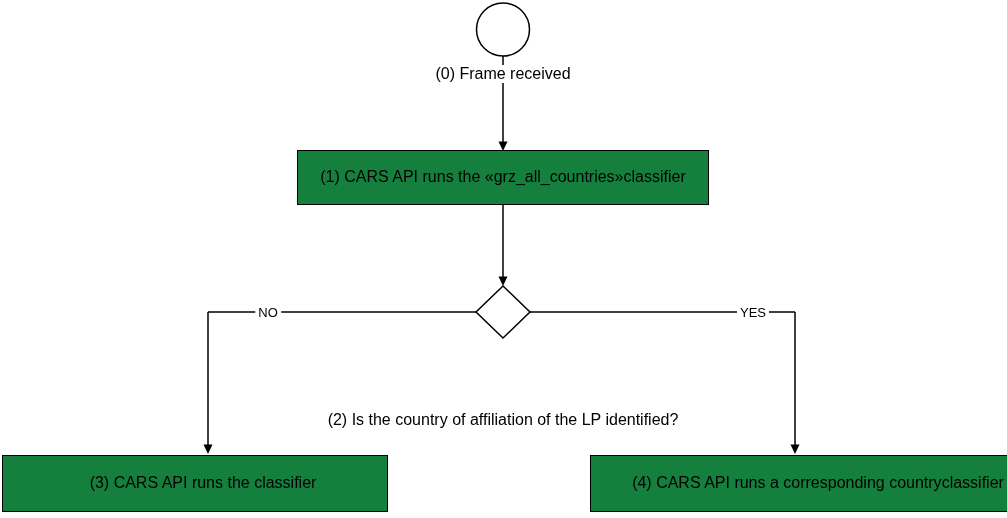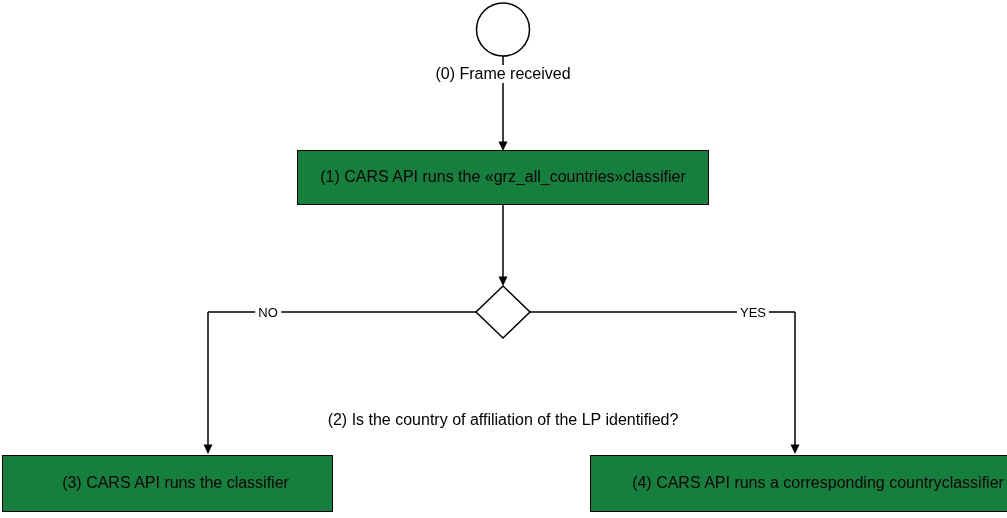--- a/index.html
+++ b/index.html
@@ -99,21 +99,21 @@
   <div class="node-box" style="left: 297px; top: 150px; width: 412px; height: 55px;">
     <div>(1) CARS API runs the «grz_all_countries»</div>
     <div>classifier</div>
   </div>
 
   <div class="free-label" style="left: 503px; top: 372px; margin-top: 48px;">(2) Is the country of affiliation of the LP identified?</div>
 
   <div class="branch-label" style="left: 268px; top: 312px;">NO</div>
   <div class="branch-label" style="left: 753px; top: 312px;">YES</div>
 
-  <div class="node-box" style="left: 2px; top: 455px; width: 331px; height: 57px; padding-left: 16px;">
+  <div class="node-box" style="left: 2px; top: 455px; width: 386px; height: 57px; padding-left: 16px;">
     <div>(3) CARS API runs the classifier</div>
   </div>
 
   <div class="node-box" style="left: 590px; top: 455px; width: 456px; height: 57px;">
     <div>(4) CARS API runs a corresponding country</div>
     <div>classifier</div>
   </div>
 
 </div>
 

